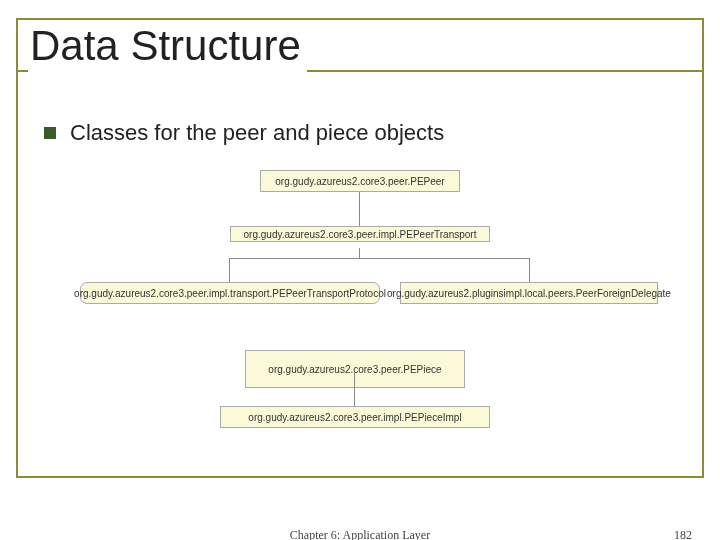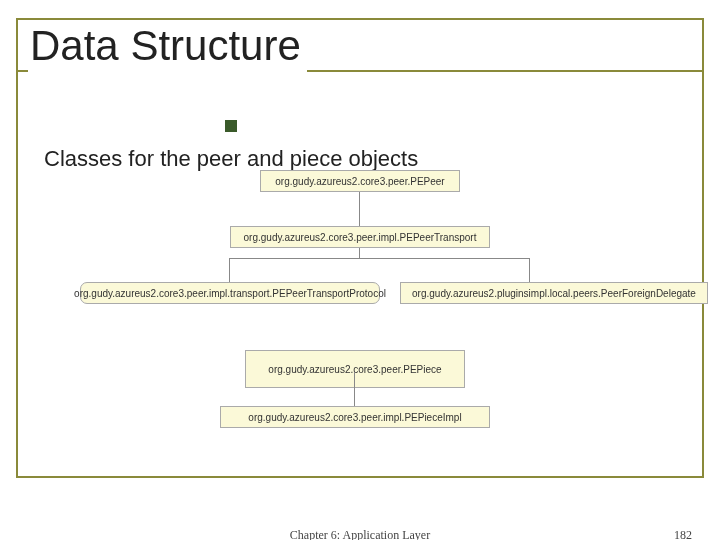--- a/index.html
+++ b/index.html
@@ -36,21 +36,20 @@
     height: 2px;
     background: #8a8a3a;
   }
   .bullet-row {
     position: absolute;
     left: 44px;
     top: 120px;
     display: flex;
     align-items: center;
     gap: 14px;
-    flex-direction: column;
   }
   .bullet {
     width: 12px;
     height: 12px;
     background: #3a5a2a;
   }
   .bullet-text {
     font-size: 22px;
     color: #222;
   }
@@ -67,23 +66,23 @@
     border: 1px solid #aaa;
     font-size: 10px;
     color: #333;
     display: flex;
     align-items: center;
     justify-content: center;
     padding: 0 6px;
     white-space: nowrap;
   }
   .n1 { left: 190px; top: 0; width: 200px; height: 22px; }
-  .n2 { left: 160px; top: 56px; width: 260px; height: 22px; }
+  .n2 { left: 160px; top: 56px; width: 260px; height: 16px; }
   .n3 { left: 10px; top: 112px; width: 300px; height: 22px; border-radius: 7px; }
-  .n4 { left: 330px; top: 112px; width: 308px; height: 22px; }
+  .n4 { left: 330px; top: 112px; width: 258px; height: 22px; }
   .n5 { left: 175px; top: 180px; width: 220px; height: 38px; }
   .n6 { left: 150px; top: 236px; width: 270px; height: 22px; }
   .connector {
     position: absolute;
     background: #888;
   }
   .v1 { left: 289px; top: 22px; width: 1px; height: 34px; }
   .v2a { left: 159px; top: 88px; width: 1px; height: 24px; }
   .v2b { left: 459px; top: 88px; width: 1px; height: 24px; }
   .h2 { left: 159px; top: 88px; width: 301px; height: 1px; }

